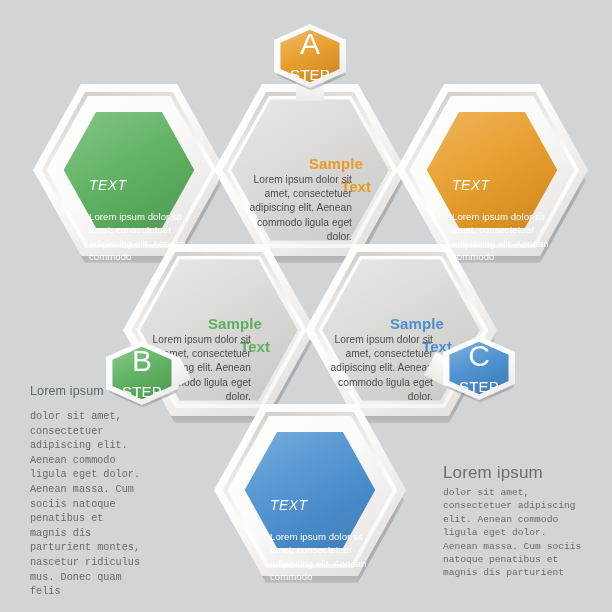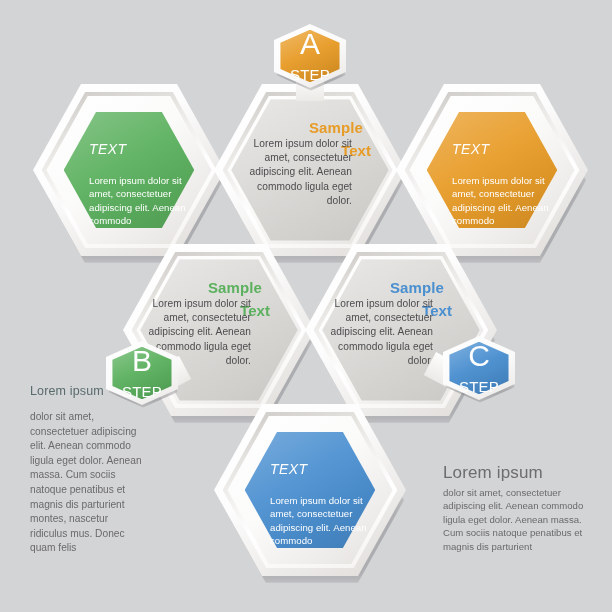--- a/index.html
+++ b/index.html
@@ -49,21 +49,21 @@
   
   .hex-shadow{
     position:absolute;left:3%;top:8%;width:96%;height:96%;
     -webkit-clip-path:polygon(25% 0%,75% 0%,100% 50%,75% 100%,25% 100%,0% 50%);
     clip-path:polygon(25% 0%,75% 0%,100% 50%,75% 100%,25% 100%,0% 50%);
     background:rgba(120,120,124,.42);
     filter:blur(7px);
   }
 
   
-  .face-text{position:absolute;inset:0;box-sizing:border-box;}
+  .face-text{position:absolute;inset:0;box-sizing:border-box;margin-top:36px;}
 
   .lbl-italic{
     position:absolute;font-style:italic;color:#ffffff;
     font-size:14px;letter-spacing:.4px;font-weight:400;
   }
   .body-light{
     position:absolute;color:#ffffff;font-size:9.6px;line-height:13.4px;
     font-weight:400;letter-spacing:.05px;
   }
   .body-dark{
@@ -110,21 +110,21 @@
     color:#fff;font-size:15px;line-height:16px;font-weight:400;letter-spacing:.2px;
   }
   
   .stub{position:absolute;background:linear-gradient(180deg,#fdfdfd,#eceae7);}
 
   
   .copy-head{
     position:absolute;color:#596b6b;font-size:12.5px;font-weight:400;letter-spacing:.15px;
   }
   .copy-body{
-    position:absolute;color:#6a6a6c;font-size:10.2px;line-height:14.6px;font-weight:400;
+    position:absolute;color:#6a6a6c;font-size:10.2px;line-height:14.6px;font-weight:400;font-family:Liberation Mono, monospace;
   }
   .copy-body.right{font-size:9.6px;line-height:13.4px;}
   .copy-head.right{font-size:17px;color:#6d6d6f;}
 </style>
 </head>
 <body style="background: rgb(211, 212, 214);">
 
 <div id="stage">
 
   <div class="cell" style="left:33px;top:84px;width:192px;height:172px;">

